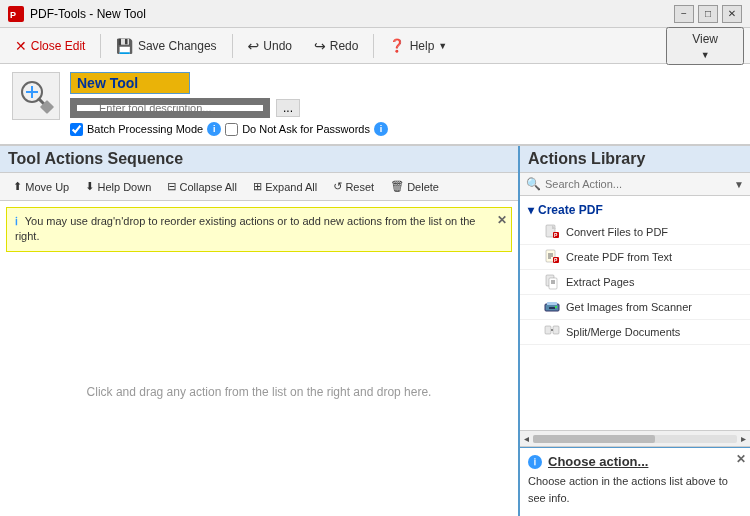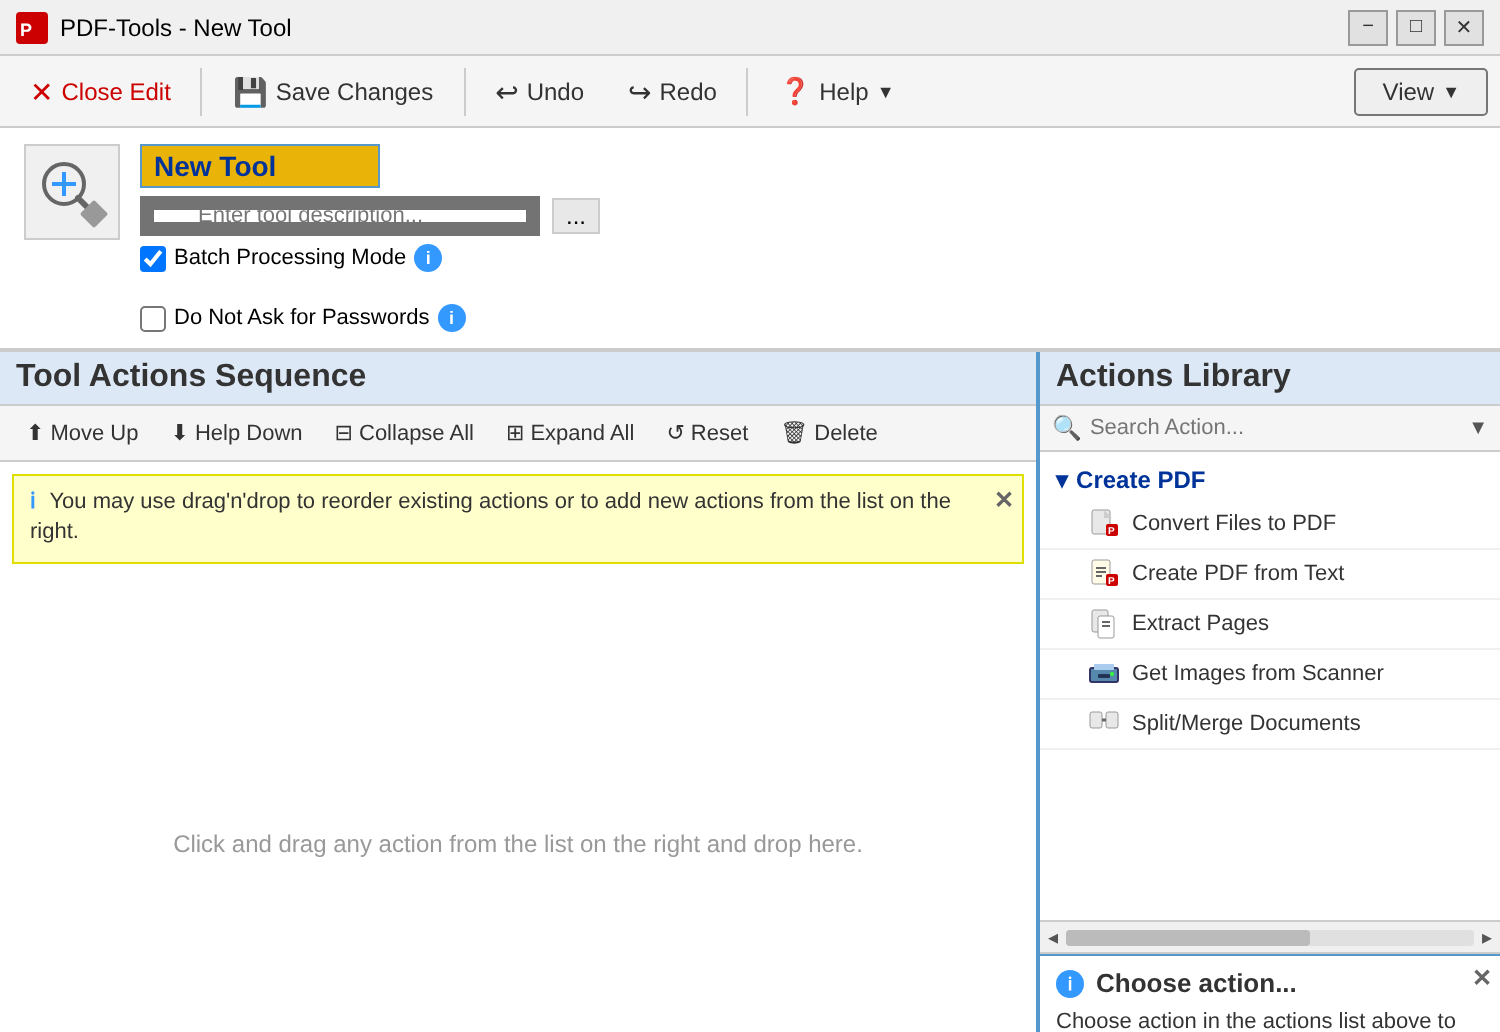--- a/index.html
+++ b/index.html
@@ -36,21 +36,21 @@
     }
     .tb-btn {
       display: flex; align-items: center; gap: 4px; padding: 3px 8px;
       border: 1px solid transparent; cursor: pointer; border-radius: 2px;
       font-size: 12px; color: #333; background: transparent; white-space: nowrap;
     }
     .tb-btn.close-edit { color: #cc0000; }
     .tb-sep { width: 1px; height: 24px; background: #ccc; margin: 0 2px; }
     .view-btn {
       margin-left: auto; display: flex; align-items: center; gap: 4px;
-      padding: 3px 12px; cursor: pointer; font-size: 12px; color: #333;
+      padding: 3px 24px; cursor: pointer; font-size: 12px; color: #333; flex-direction: column;
     }
 
     
     .tool-header {
       background: white;
       padding: 8px 12px;
       border-bottom: 1px solid #ccc;
       display: flex;
       align-items: flex-start;
       gap: 10px;
@@ -68,21 +68,21 @@
       margin-bottom: 4px; width: 120px;
     }
     .tool-desc-row { display: flex; align-items: center; gap: 6px; margin-bottom: 4px; }
     .tool-desc-input {
       border: 7px solid #737373; padding: 2px 22px; font-size: 11px; color: #999;
       flex: 1; max-width: 200px; height: 20px;
     }
     .tool-desc-btn {
       border: 1px solid #ccc; background: #e8e8e8; padding: 1px 6px; cursor: pointer; font-size: 12px;
     }
-    .tool-checkboxes { display: flex; flex-direction: column; gap: 16px; }
+    .tool-checkboxes { display: flex; gap: 4px; }
     .tool-checkbox-row { display: flex; align-items: center; gap: 4px; font-size: 11px; }
     .info-icon {
       display: inline-flex; align-items: center; justify-content: center;
       width: 14px; height: 14px; border-radius: 50%; background: #3399ff; color: white;
       font-size: 9px; font-weight: bold; cursor: pointer;
     }
 
     
     .main-area {
       display: flex;
@@ -188,21 +188,21 @@
       min-height: 80px;
       position: relative;
     }
     .bottom-info-header {
       display: flex; align-items: center; gap: 6px; margin-bottom: 4px;
     }
     .bottom-info-close {
       position: absolute; top: 4px; right: 4px; cursor: pointer;
       color: #666; font-size: 12px; font-weight: bold;
     }
-    .bottom-info-title { font-size: 13px; font-weight: bold; color: #333; }
+    .bottom-info-title { font-size: 13px; font-weight: bold; color: #333; text-decoration: underline; }
     .bottom-info-text { font-size: 11px; color: #333; line-height: 1.5; }
   </style>
 </head>
 <body>
 
 <div class="title-bar">
   <div class="title-bar-left">
 
     <svg class="title-bar-icon" viewBox="0 0 16 16">
       <rect width="16" height="16" rx="2" fill="#cc0000"></rect>

